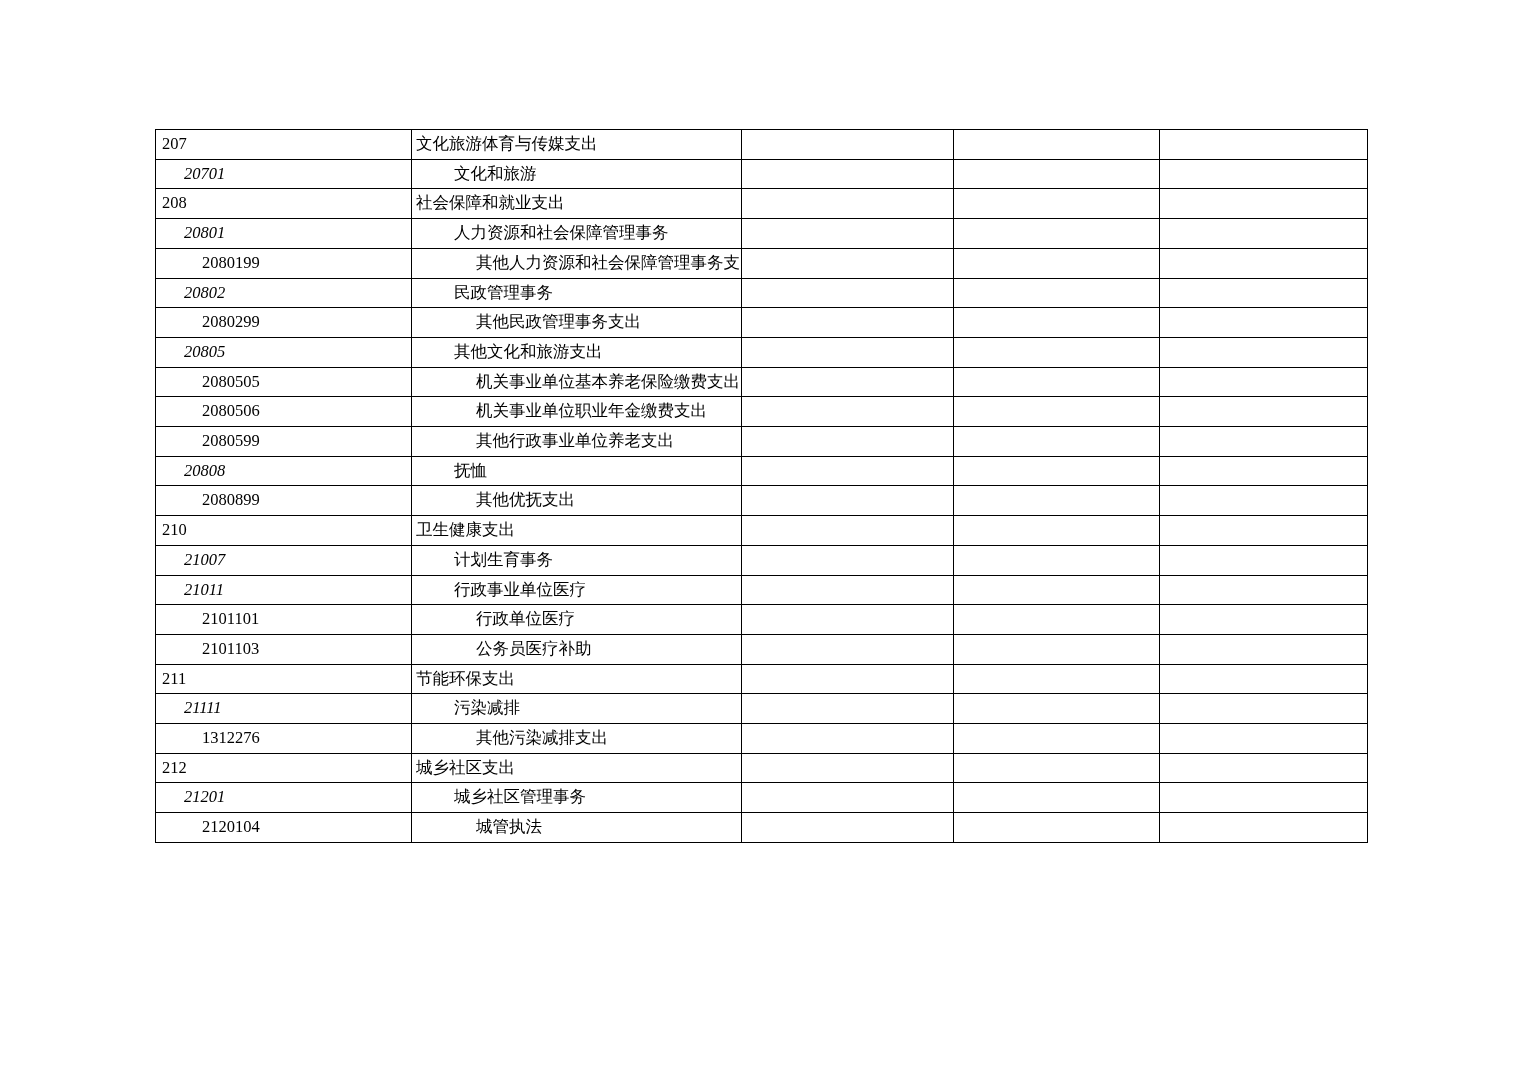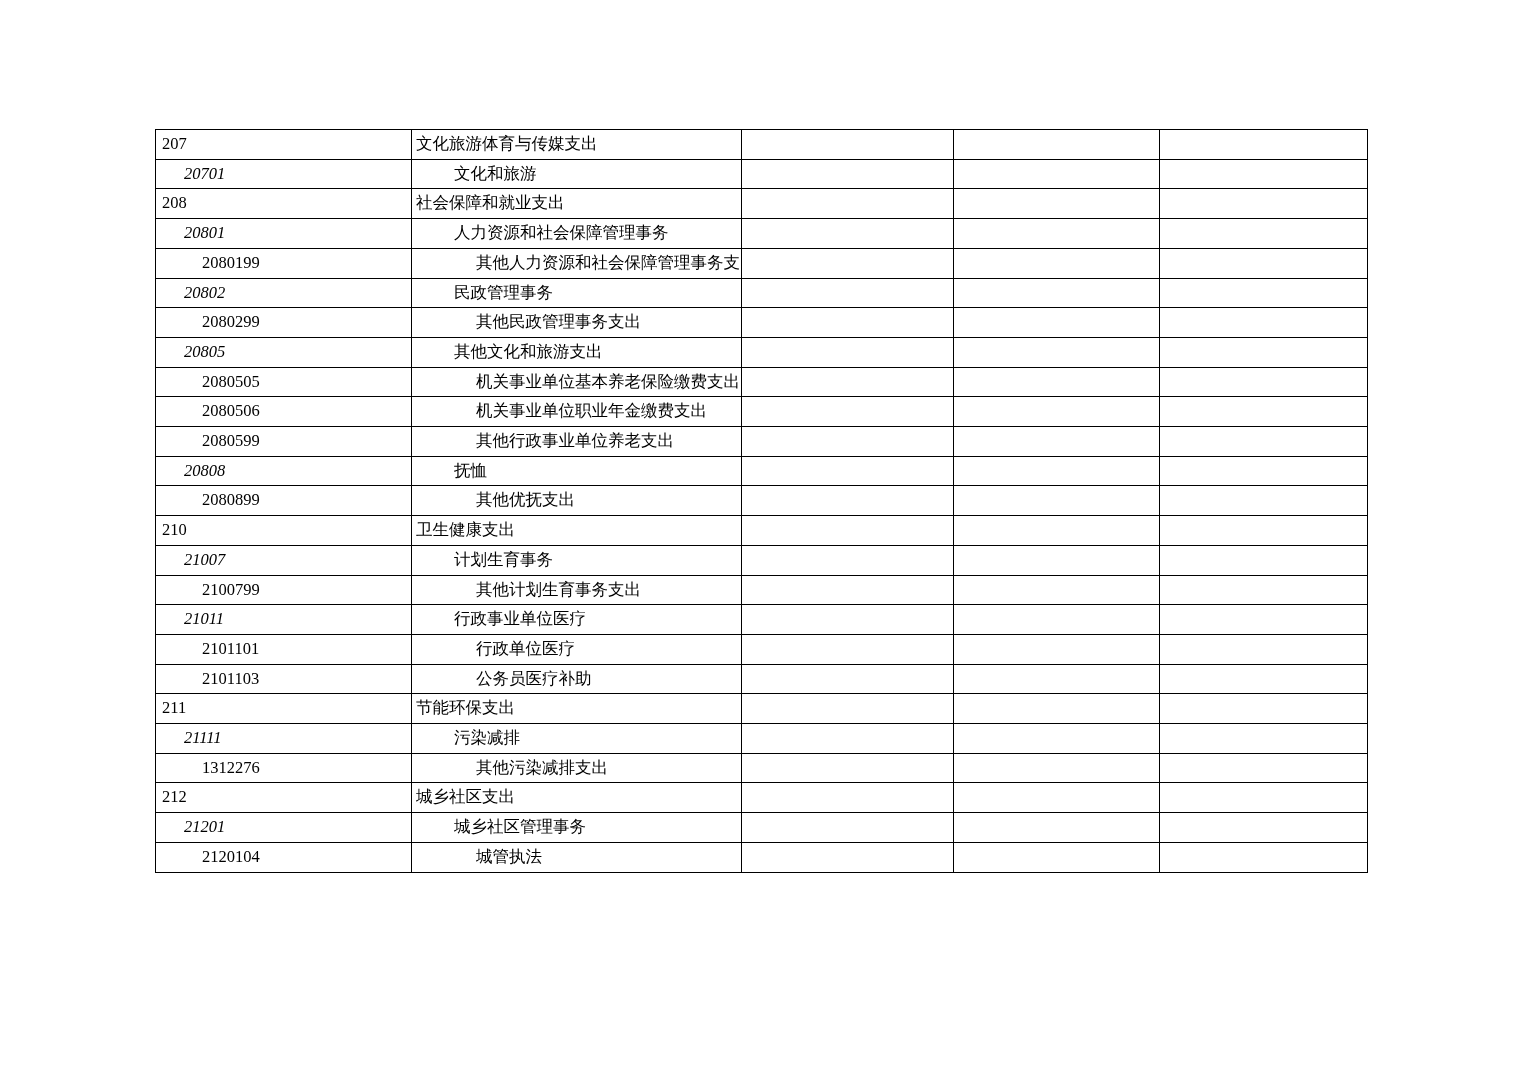--- a/index.html
+++ b/index.html
@@ -167,27 +167,20 @@
             <td class="value"></td>
             <td class="value"></td>
           </tr>
           <tr class="lvl1">
             <td class="code">21007</td>
             <td class="name">计划生育事务</td>
             <td class="value"></td>
             <td class="value"></td>
             <td class="value"></td>
           </tr>
-          <tr class="lvl2">
-            <td class="code">2100799</td>
-            <td class="name">其他计划生育事务支出</td>
-            <td class="value"></td>
-            <td class="value"></td>
-            <td class="value"></td>
-          </tr>
           <tr class="lvl1">
             <td class="code">21011</td>
             <td class="name">行政事业单位医疗</td>
             <td class="value"></td>
             <td class="value"></td>
             <td class="value"></td>
           </tr>
           <tr class="lvl2">
             <td class="code">2101101</td>
             <td class="name">行政单位医疗</td>

